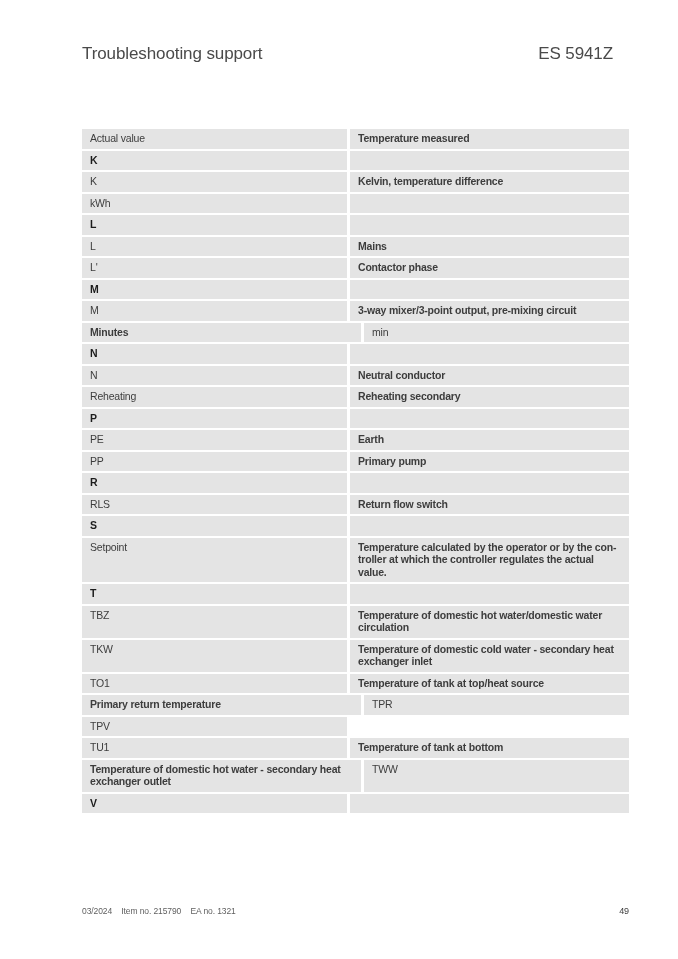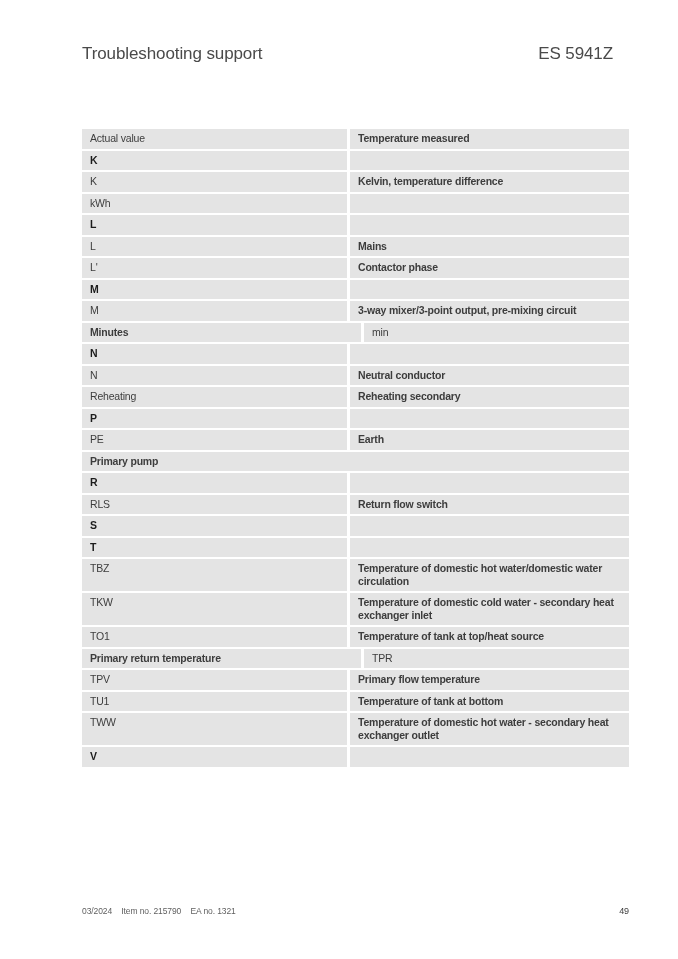--- a/index.html
+++ b/index.html
@@ -146,34 +146,39 @@
       </div>
       <div class="trow section">
         <div class="cell term">P</div>
         <div class="cell def"></div>
       </div>
       <div class="trow">
         <div class="cell term">PE</div>
         <div class="cell def">Earth</div>
       </div>
       <div class="trow">
+        <div class="cell term">PP</div>
         <div class="cell def">Primary pump</div>
       </div>
       <div class="trow section">
         <div class="cell term">R</div>
         <div class="cell def"></div>
       </div>
       <div class="trow">
         <div class="cell term">RLS</div>
         <div class="cell def">Return flow switch</div>
       </div>
       <div class="trow section">
         <div class="cell term">S</div>
         <div class="cell def"></div>
       </div>
+      <div class="trow">
+        <div class="cell term">Setpoint</div>
+        <div class="cell def">Temperature calculated by the operator or by the con­troller at which the controller regulates the actual value.</div>
+      </div>
       <div class="trow section">
         <div class="cell term">T</div>
         <div class="cell def"></div>
       </div>
       <div class="trow">
         <div class="cell term">TBZ</div>
         <div class="cell def">Temperature of domestic hot water/domestic water circulation</div>
       </div>
       <div class="trow">
         <div class="cell term">TKW</div>
@@ -182,29 +187,28 @@
       <div class="trow">
         <div class="cell term">TO1</div>
         <div class="cell def">Temperature of tank at top/heat source</div>
       </div>
       <div class="trow">
         <div class="cell def">Primary return temperature</div>
         <div class="cell term">TPR</div>
       </div>
       <div class="trow">
         <div class="cell term">TPV</div>
-        <div class="cell def">Primary flow temperature</div>
       </div>
       <div class="trow">
         <div class="cell term">TU1</div>
         <div class="cell def">Temperature of tank at bottom</div>
       </div>
       <div class="trow">
+        <div class="cell def">Temperature of domestic hot water - secondary heat exchanger outlet</div>
         <div class="cell term">TWW</div>
-        <div class="cell def">Temperature of domestic hot water - secondary heat exchanger outlet</div>
       </div>
       <div class="trow section">
         <div class="cell term">V</div>
         <div class="cell def"></div>
       </div>
     </div>
 
   <div class="footer">
     <div class="footer-left">
       <span>03/2024</span>

